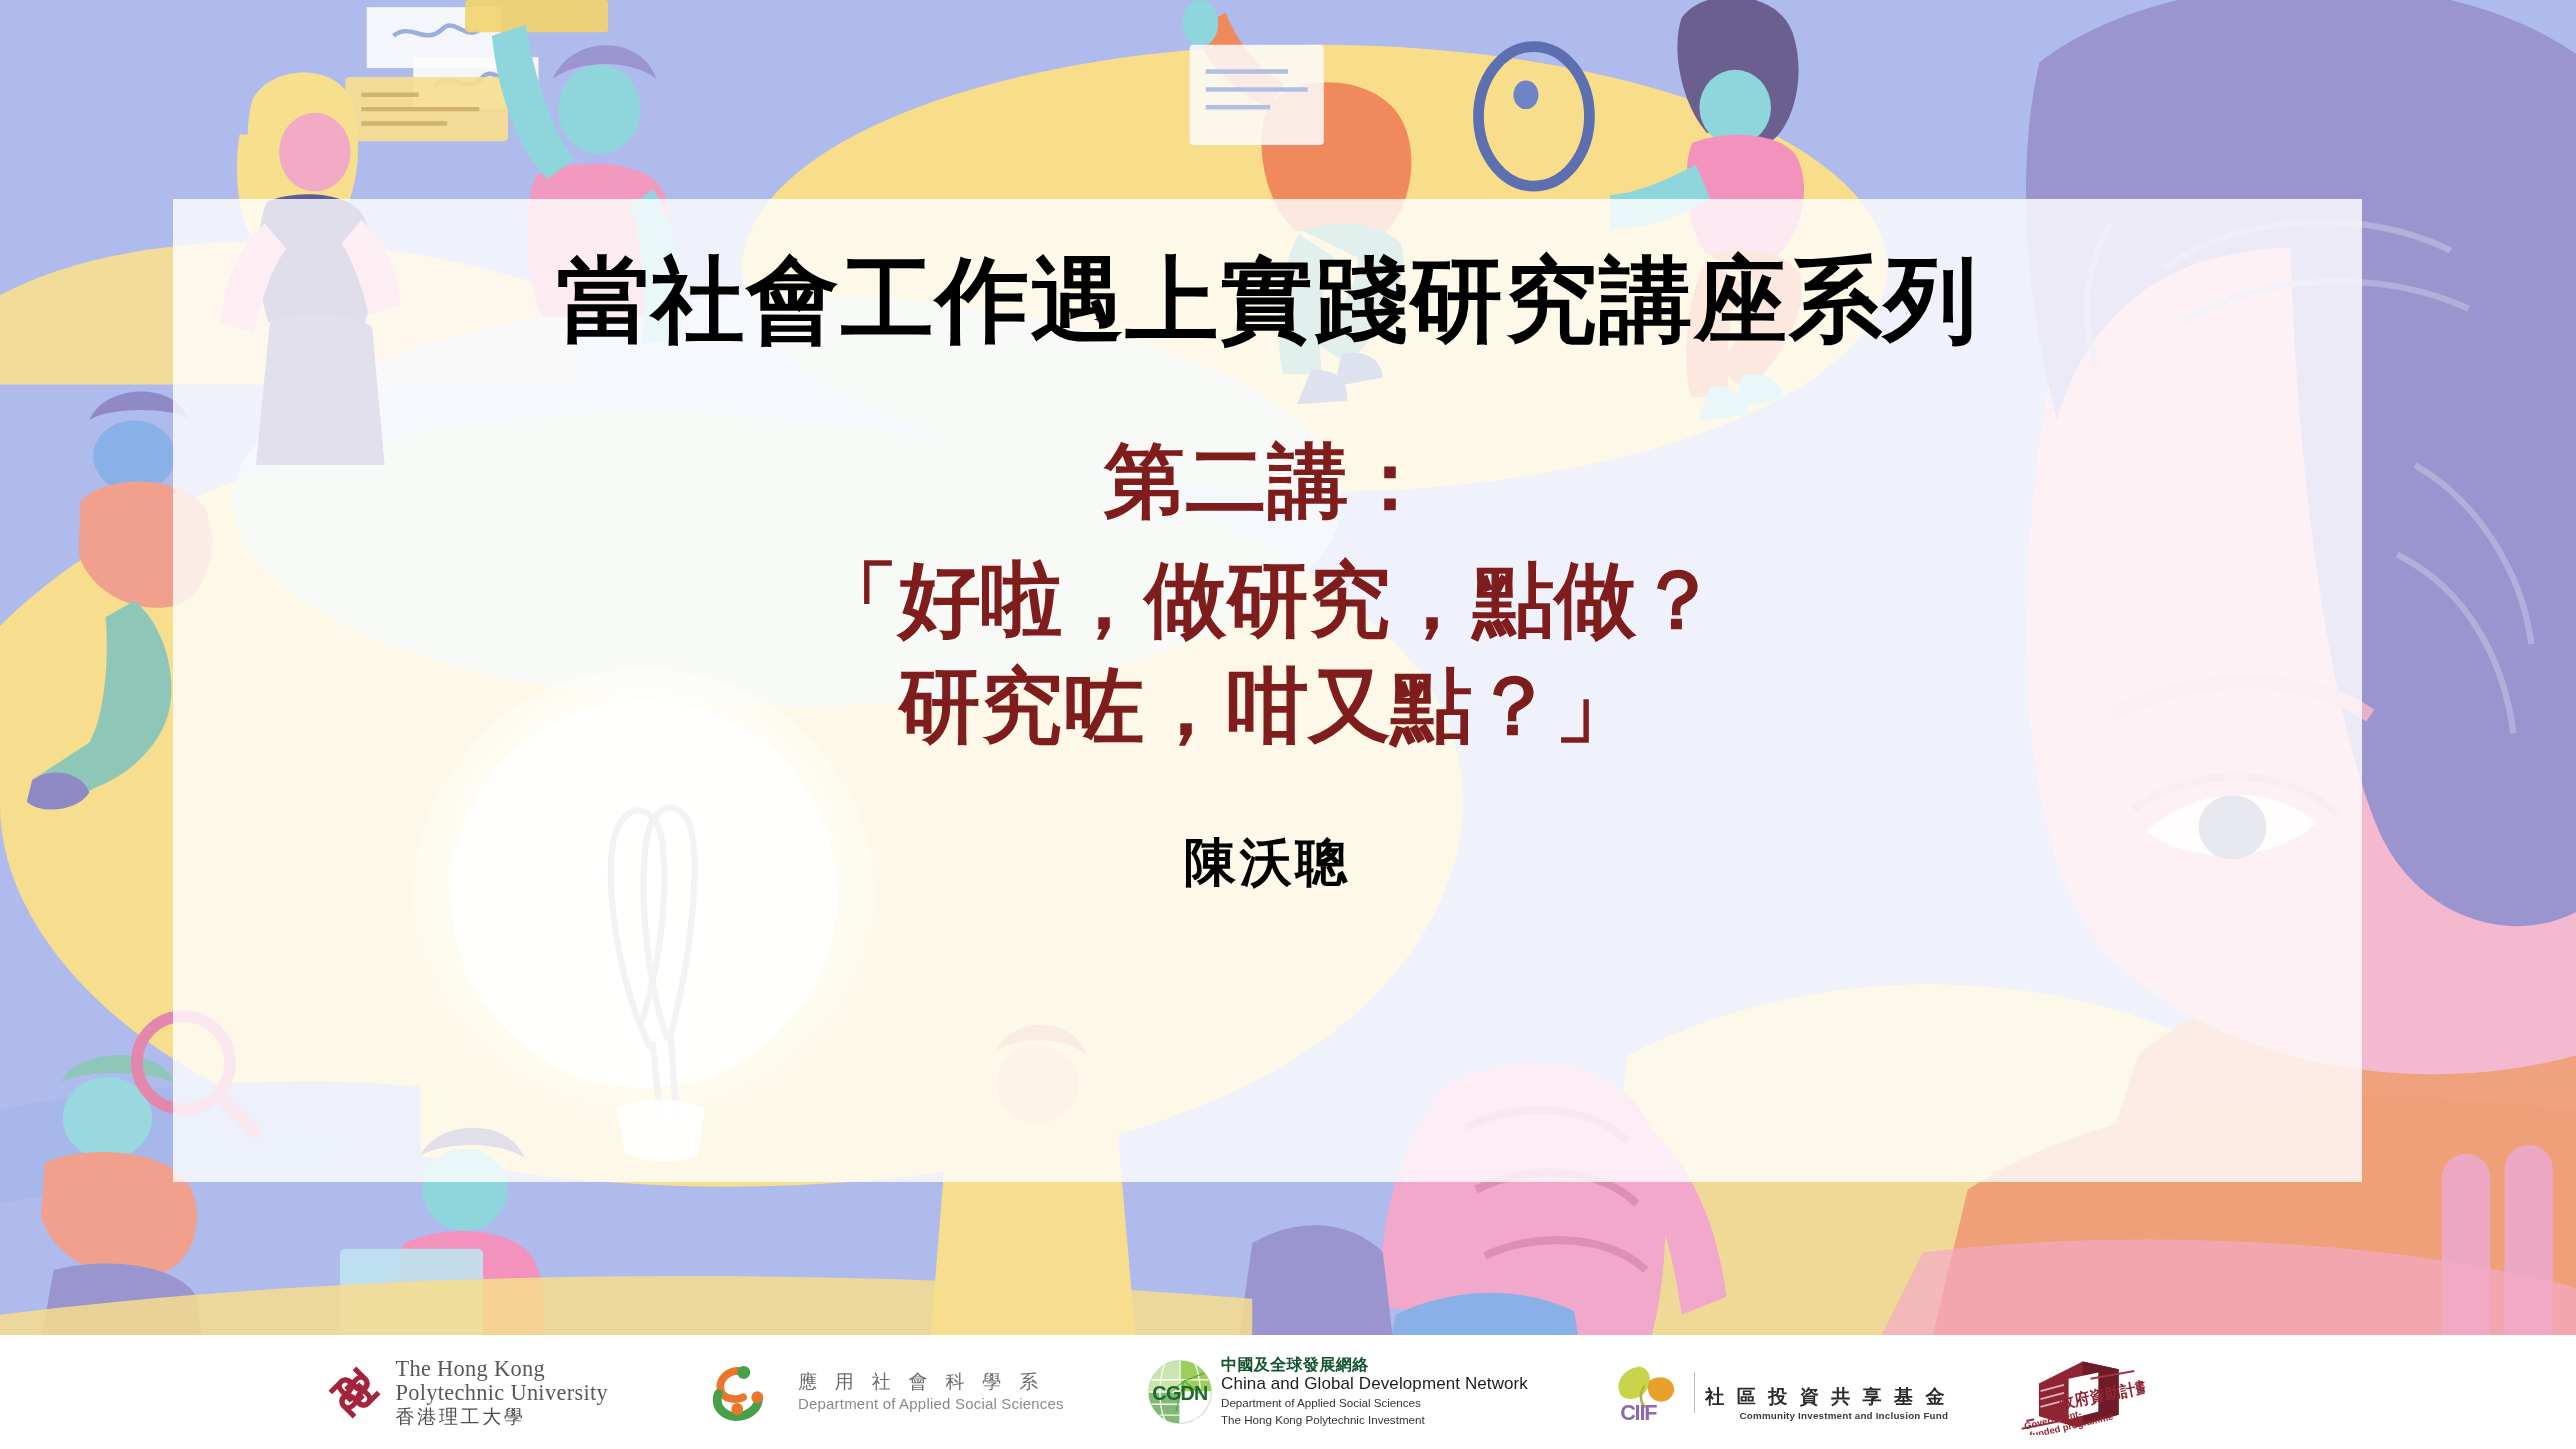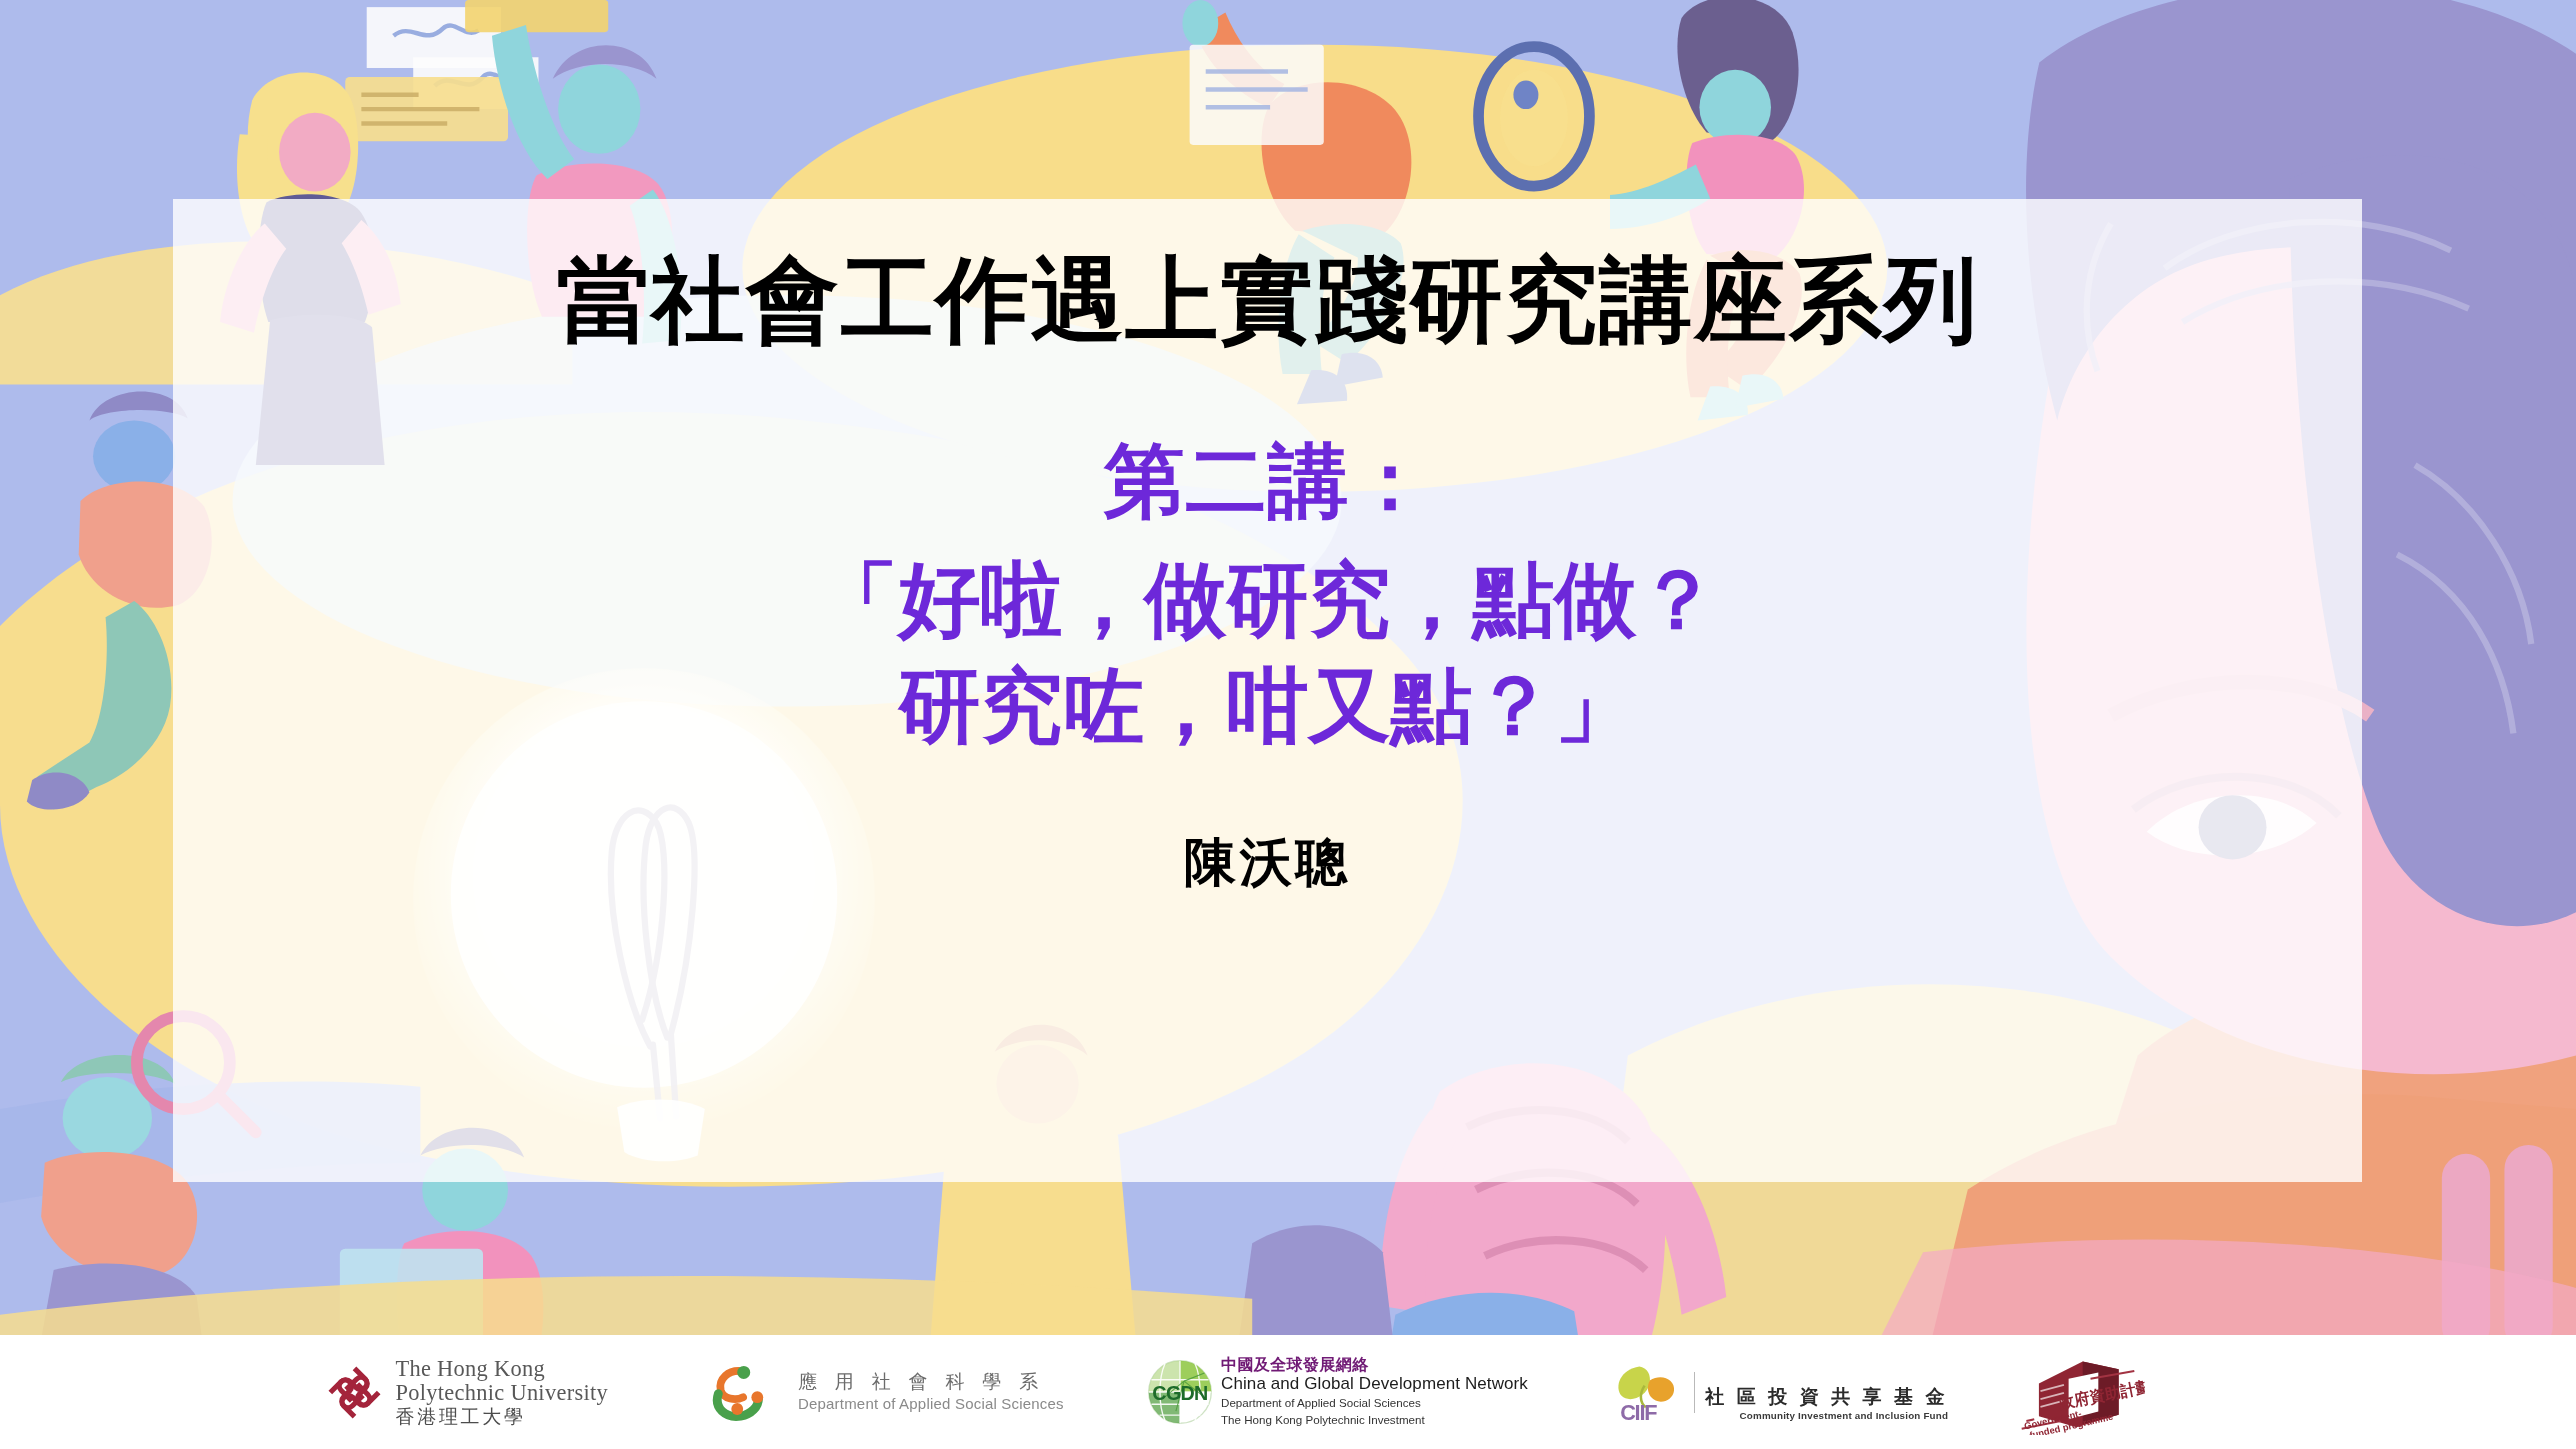--- a/index.html
+++ b/index.html
@@ -45,21 +45,21 @@
     letter-spacing:1.8px;
     line-height:1.18;
     color:#000000;
     text-align:center;
     white-space:nowrap;
   }
 
   .lecture-block {
     margin-top:73px;
     text-align:center;
-    color:#6d28d9;
+    color:#7f1d1d;
     font-weight:bold;
     line-height:1.30;
   }
   .lecture-no {
     font-size:81px;
     letter-spacing:0.9px;
   }
   .lecture-topic {
     margin-top:12.5px;
     font-size:82px;
@@ -102,21 +102,21 @@
   .logo-apss { margin-left:98px; }
   .apss-mark { width:66px; height:59px; flex:0 0 auto; }
   .apss-text { margin-left:26px; line-height:1.1; }
   .apss-zh { font-size:19px; letter-spacing:6.3px; color:#6b6b6b; white-space:nowrap; }
   .apss-en { font-size:15px; color:#8a8a8a; letter-spacing:0.2px; margin-top:3.6px; white-space:nowrap; }
 
   
   .logo-cgdn { margin-left:82px; }
   .cgdn-mark { width:68px; height:68px; flex:0 0 auto; }
   .cgdn-text { margin-left:7.2px; line-height:1.12; }
-  .cgdn-zh { font-size:16px; font-weight:bold; color:#701a75; letter-spacing:0.4px; white-space:nowrap; }
+  .cgdn-zh { font-size:16px; font-weight:bold; color:#14532d; letter-spacing:0.4px; white-space:nowrap; }
   .cgdn-en { font-size:17px; color:#1d1d1d; letter-spacing:0.1px; white-space:nowrap; }
   .cgdn-sub { font-size:11.6px; color:#333333; line-height:1.25; margin-top:2.7px; white-space:nowrap; }
 
   
   .logo-ciif { margin-left:82px; }
   .ciif-mark { width:73px; height:64px; flex:0 0 auto; }
   .ciif-divider { width:0.9px; height:41px; background:#b9b9b9; margin:0 10.7px; flex:0 0 auto; }
   .ciif-text { line-height:1.12; }
   .ciif-zh { font-size:19px; font-weight:bold; letter-spacing:3.6px; color:#2b2b2b; white-space:nowrap;margin-top:24px; }
   .ciif-en { font-size:9.8px; font-weight:bold; color:#3a3a3a; letter-spacing:0.2px; margin-top:3.6px; white-space:nowrap;text-align:right; }

